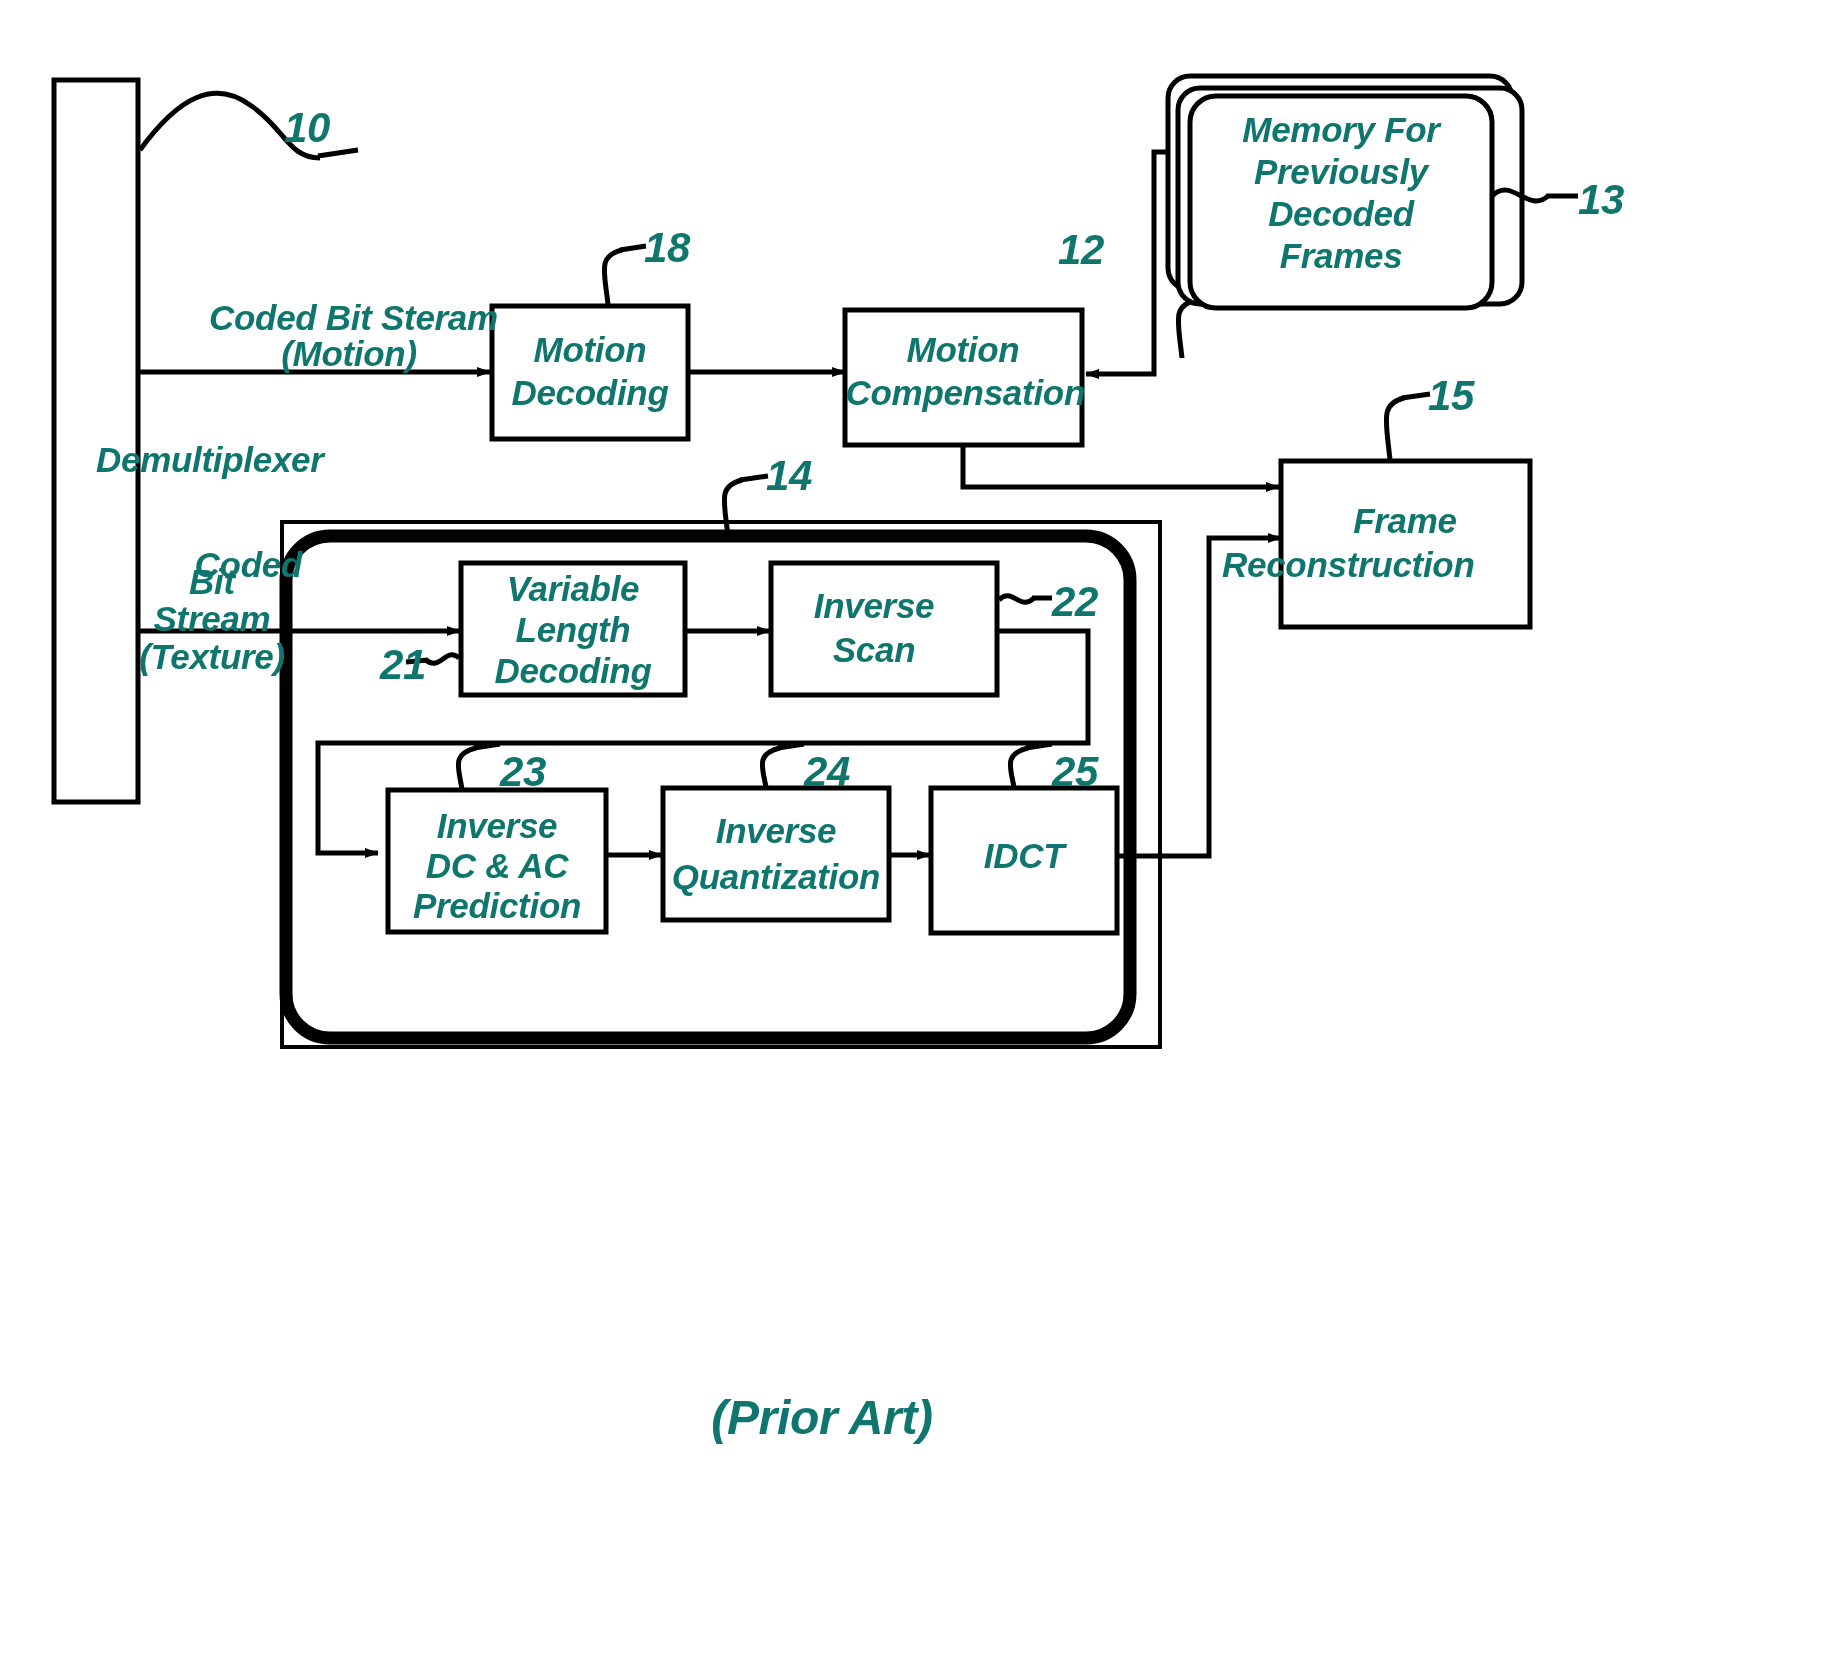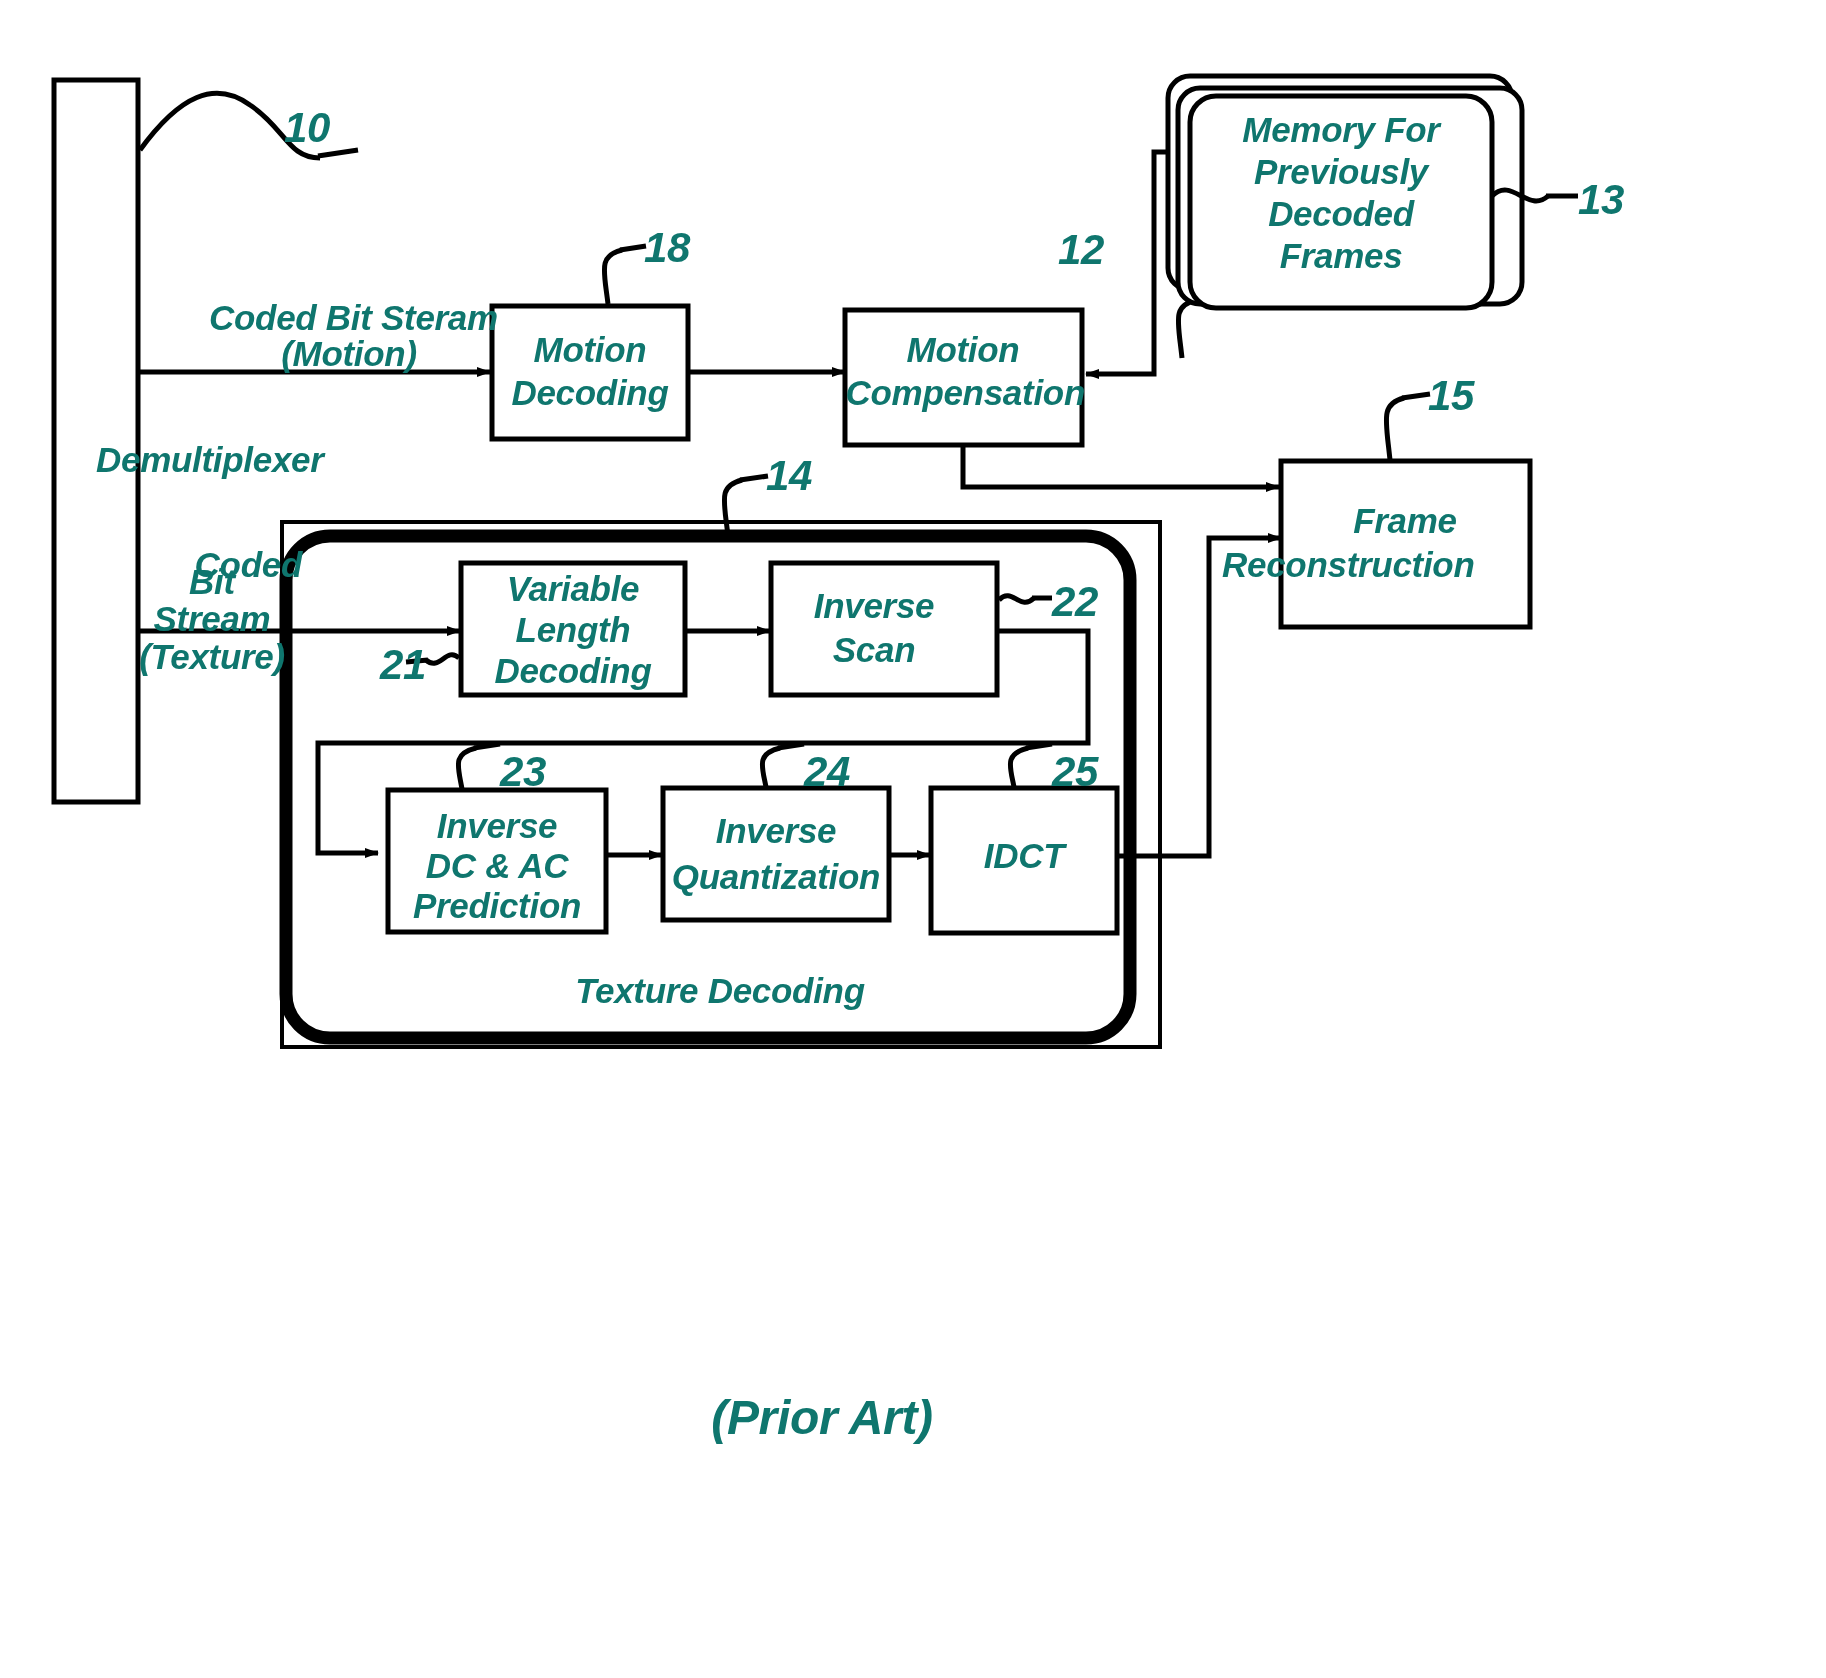--- a/index.html
+++ b/index.html
@@ -212,17 +212,16 @@
 
   <div class="lbl refnum" style="left:804px; top:748px;">24</div>
 
   <div class="lbl boxlabel center-xy" style="left:776px; top:831px; width:224px;">Inverse</div>
   <div class="lbl boxlabel center-xy" style="left:776px; top:877px; width:224px;">Quantization</div>
 
   <div class="lbl refnum" style="left:1052px; top:748px;">25</div>
 
   <div class="lbl boxlabel center-xy" style="left:1024px; top:856px; width:180px;">IDCT</div>
 
-  <div class="lbl sidelabel center-xy" style="left:720px; top:991px; width:420px;">Texture Decoding</div>
 
   <div class="lbl figsub center-xy" style="left:822px; top:1418px; width:500px;">(Prior Art)</div>
 
 </div>
 
 </body></html>

